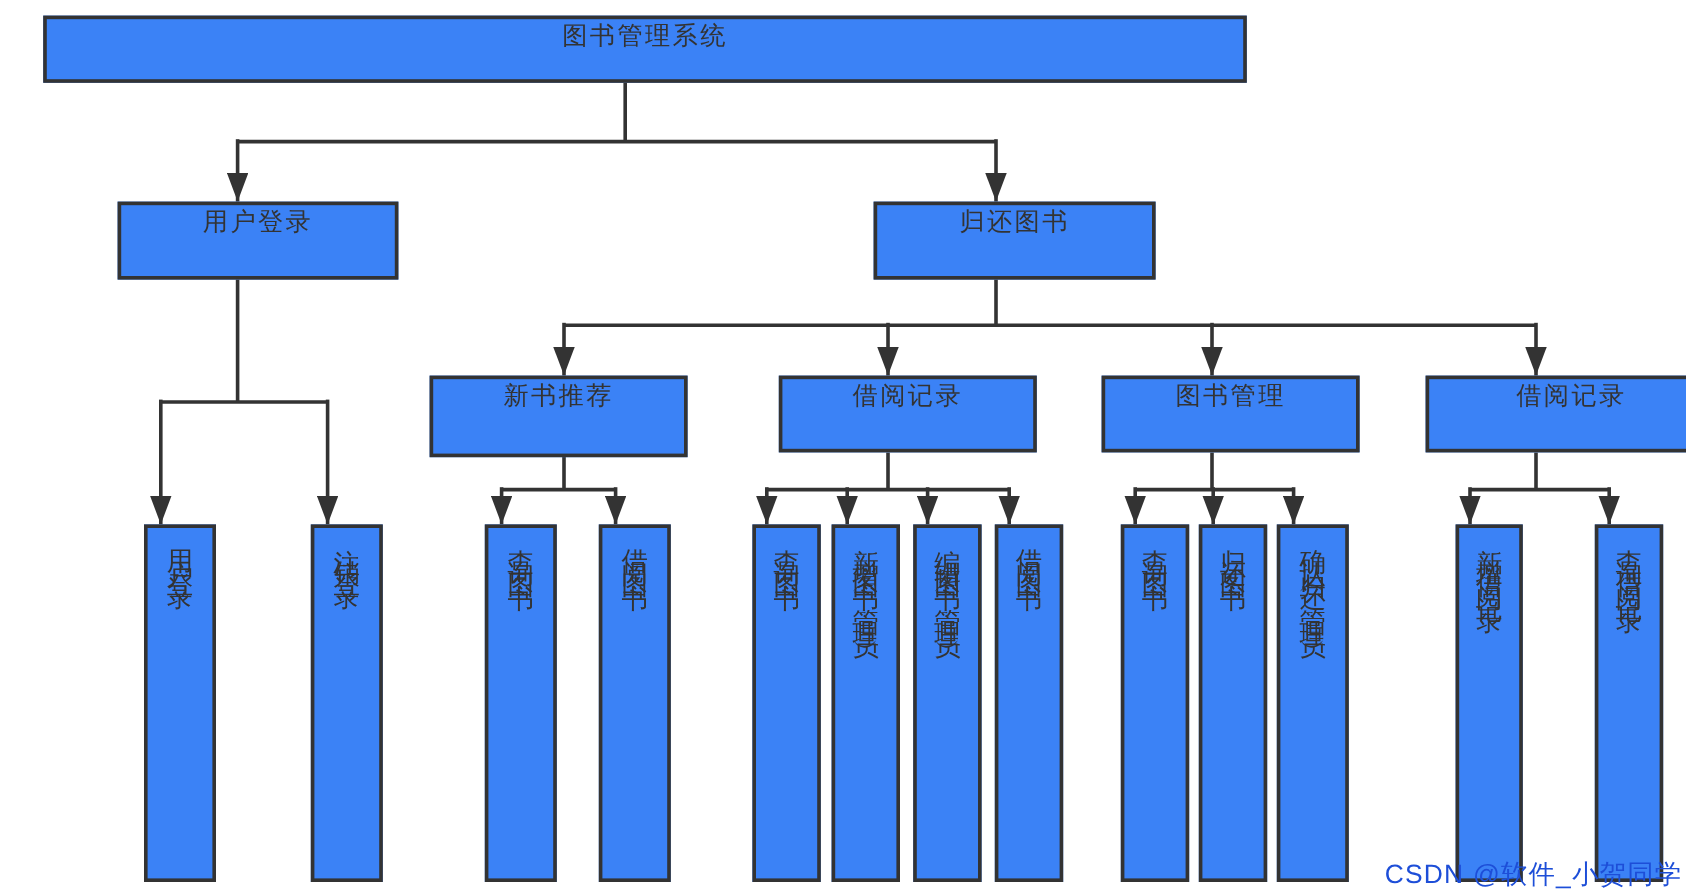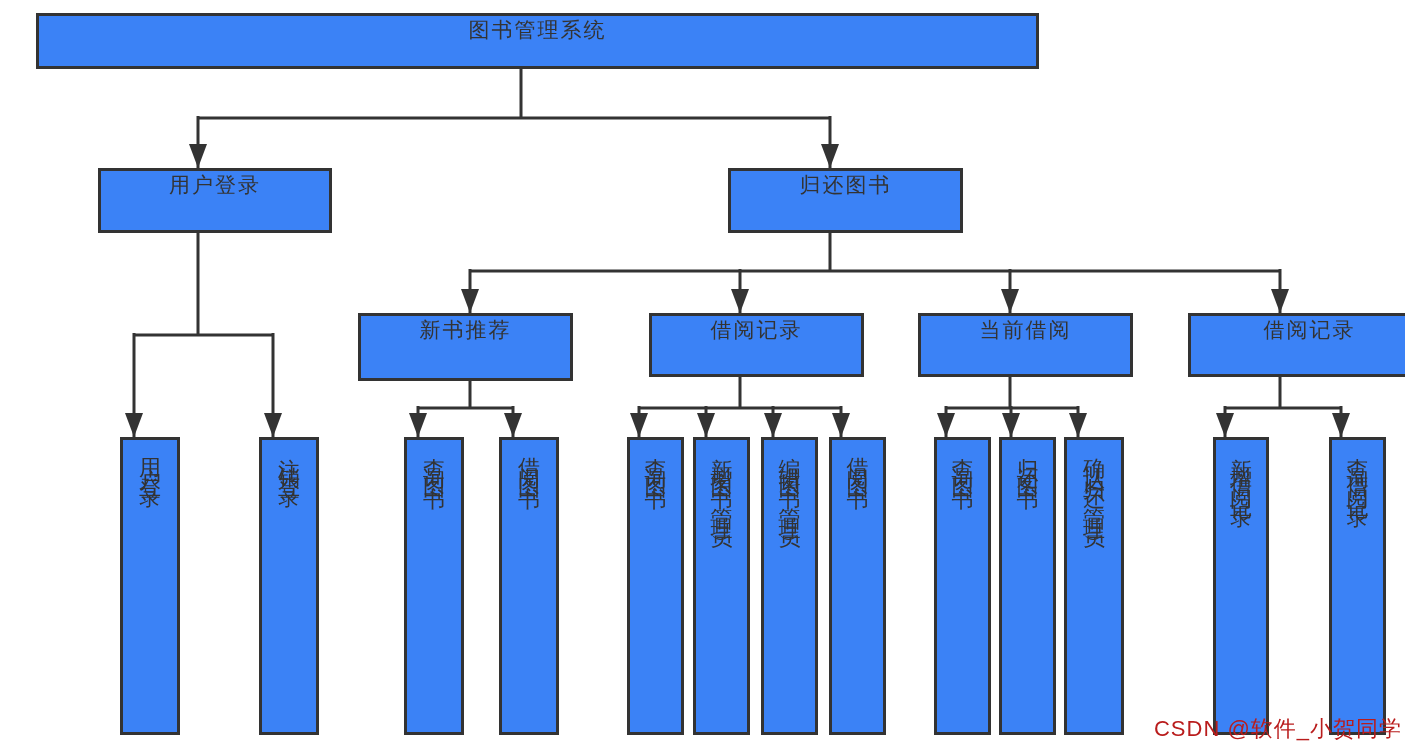--- a/index.html
+++ b/index.html
@@ -13,21 +13,21 @@
     box-sizing:border-box;display:flex;justify-content:center;margin-left:16px;
   }
   .h-label{font-size:21px;letter-spacing:2px;color:#333;white-space:nowrap;}
   .root-box{border-width:3px;}
   .leaf .v-label{
     writing-mode:vertical-lr;text-orientation:mixed;
     font-size:22px;letter-spacing:10px;line-height:1;color:#333;
   }
   .watermark{
     position:absolute;right:3px;bottom:3px;font-size:22px;letter-spacing:1px;
-    color:#b91c1c;z-index:5;white-space:nowrap;
+    color:#1d4ed8;z-index:5;white-space:nowrap;
   }
 </style>
 </head>
 <body>
 
 <svg id="connectors" viewBox="0 0 1405 747" xmlns="http://www.w3.org/2000/svg">
   <defs>
     <marker id="arrowhead" markerUnits="userSpaceOnUse" markerWidth="24" markerHeight="18" viewBox="0 0 24 18" refX="24" refY="9" orient="auto">
       <polygon points="0,0 24,9 0,18" fill="#333333"></polygon>
     </marker>
@@ -79,21 +79,21 @@
   <span class="h-label">归还图书</span>
 </div>
 
 <div class="box" style="left:342px;top:313px;width:215px;height:68px">
   <span class="h-label">新书推荐</span>
 </div>
 <div class="box" style="left:633px;top:313px;width:215px;height:64px">
   <span class="h-label">借阅记录</span>
 </div>
 <div class="box" style="left:902px;top:313px;width:215px;height:64px">
-  <span class="h-label">当前借阅</span>
+  <span class="h-label">图书管理</span>
 </div>
 <div class="box" style="left:1172px;top:313px;width:243px;height:64px">
   <span class="h-label">借阅记录</span>
 </div>
 
 <div class="box leaf" style="left:104px;top:437px;width:60px;height:298px">
   <span class="v-label">用户登录</span>
 </div>
 <div class="box leaf" style="left:243px;top:437px;width:60px;height:298px">
   <span class="v-label">注销登录</span>

